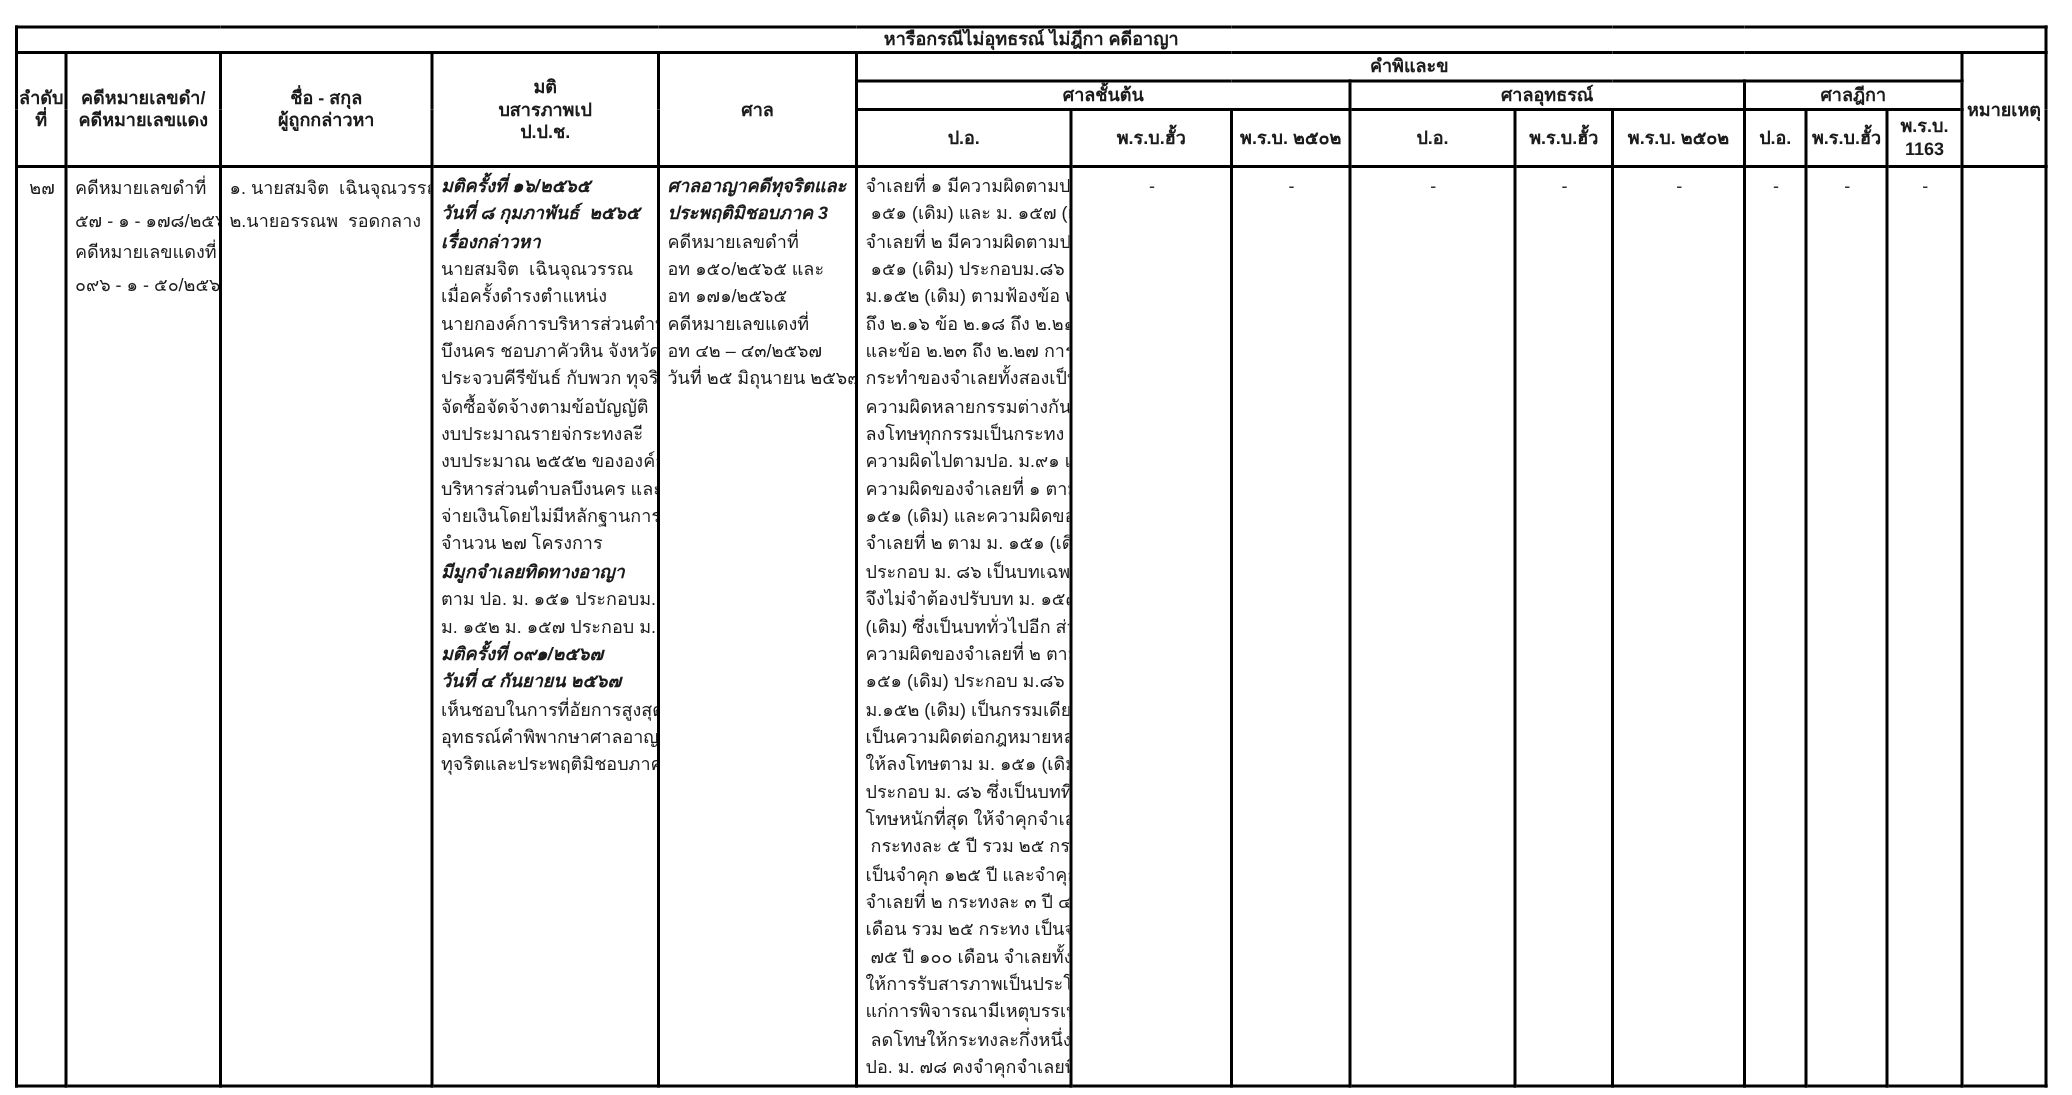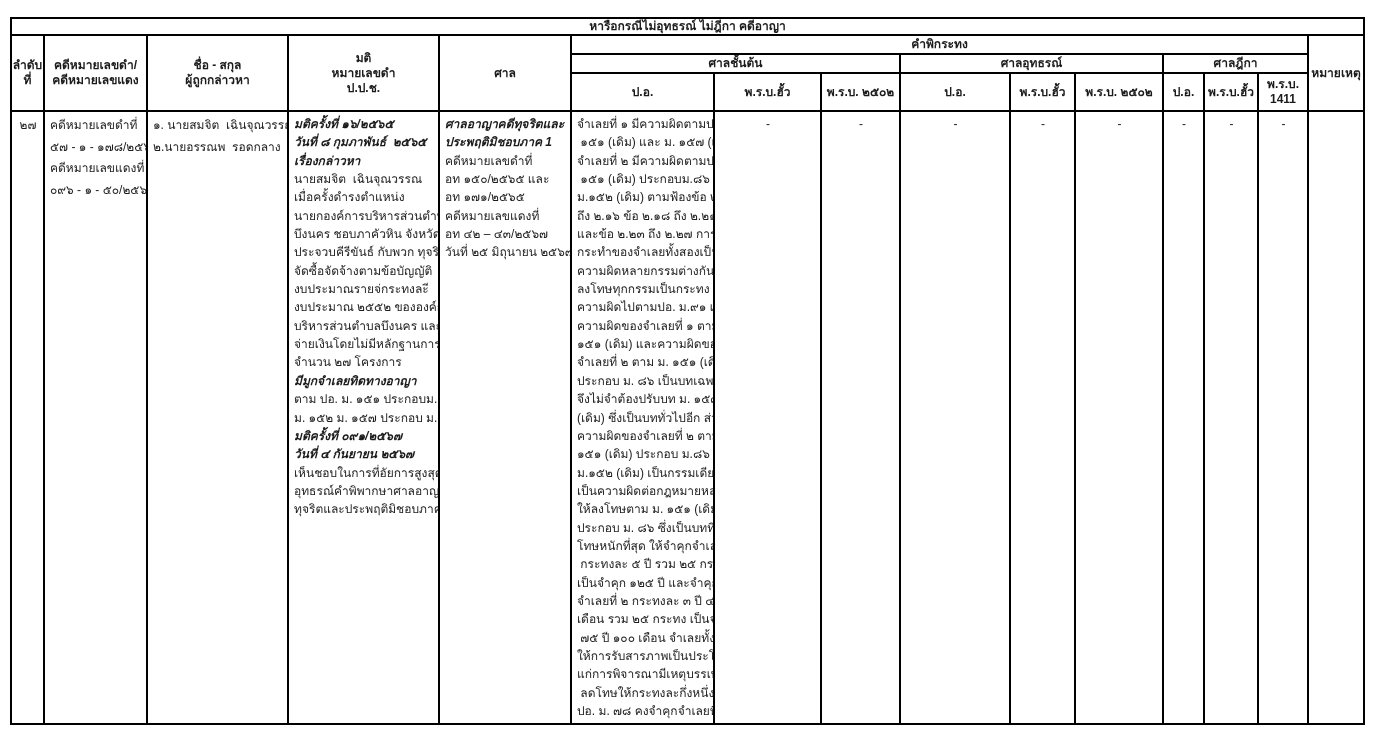--- a/index.html
+++ b/index.html
@@ -84,44 +84,44 @@
   </tr>
 
   <tr class="r-group">
     <th rowspan="3">ลำดับ
 ที่</th>
     <th rowspan="3">คดีหมายเลขดำ/
 คดีหมายเลขแดง</th>
     <th rowspan="3">ชื่อ - สกุล
 ผู้ถูกกล่าวหา</th>
     <th rowspan="3">มติ
-หมายเลขดำ
+บสารภาพเป
 ป.ป.ช.</th>
     <th rowspan="3">ศาล</th>
-    <th colspan="9">คำพิกระทง</th>
+    <th colspan="9">คำพิและข</th>
     <th rowspan="3">หมายเหตุ</th>
   </tr>
 
   <tr class="r-level">
     <th colspan="3">ศาลชั้นต้น</th>
     <th colspan="3">ศาลอุทธรณ์</th>
     <th colspan="3">ศาลฎีกา</th>
   </tr>
 
   <tr class="r-sub">
     <th>ป.อ.</th>
     <th>พ.ร.บ.ฮั้ว</th>
     <th>พ.ร.บ. ๒๕๐๒</th>
     <th>ป.อ.</th>
     <th>พ.ร.บ.ฮั้ว</th>
     <th>พ.ร.บ. ๒๕๐๒</th>
     <th>ป.อ.</th>
     <th>พ.ร.บ.ฮั้ว</th>
     <th>พ.ร.บ.
-1411</th>
+1163</th>
   </tr>
 
   <tr class="r-data">
     <td class="dcell center lh22">๒๗</td>
     <td class="dcell lh22">
           <div class="ln">คดีหมายเลขดำที่</div>
           <div class="ln">๕๗ - ๑ - ๑๗๘/๒๕๖๓</div>
           <div class="ln">คดีหมายเลขแดงที่</div>
           <div class="ln">๐๙๖ - ๑ - ๕๐/๒๕๖๕</div>
         </td>
@@ -148,21 +148,21 @@
           <div class="ln">ตาม ปอ. ม. ๑๕๑ ประกอบม. ๘๖</div>
           <div class="ln">ม. ๑๕๒ ม. ๑๕๗ ประกอบ ม. ๙๑</div>
           <div class="ln b">มติครั้งที่ ๐๙๑/๒๕๖๗</div>
           <div class="ln b">วันที่ ๔ กันยายน ๒๕๖๗</div>
           <div class="ln">เห็นชอบในการที่อัยการสูงสุดจะไม่</div>
           <div class="ln">อุทธรณ์คำพิพากษาศาลอาญาคดี</div>
           <div class="ln">ทุจริตและประพฤติมิชอบภาค ๗</div>
         </td>
     <td class="dcell lh18">
           <div class="ln b">ศาลอาญาคดีทุจริตและ</div>
-          <div class="ln b">ประพฤติมิชอบภาค 1</div>
+          <div class="ln b">ประพฤติมิชอบภาค 3</div>
           <div class="ln">คดีหมายเลขดำที่</div>
           <div class="ln">อท ๑๕๐/๒๕๖๕ และ</div>
           <div class="ln">อท ๑๗๑/๒๕๖๕</div>
           <div class="ln">คดีหมายเลขแดงที่</div>
           <div class="ln">อท ๔๒ – ๔๓/๒๕๖๗</div>
           <div class="ln">วันที่ ๒๕ มิถุนายน ๒๕๖๗</div>
         </td>
     <td class="dcell lh18">
           <div class="ln">จำเลยที่ ๑ มีความผิดตามปอ. ม.</div>
           <div class="ln"> ๑๕๑ (เดิม) และ ม. ๑๕๗ (เดิม)</div>

